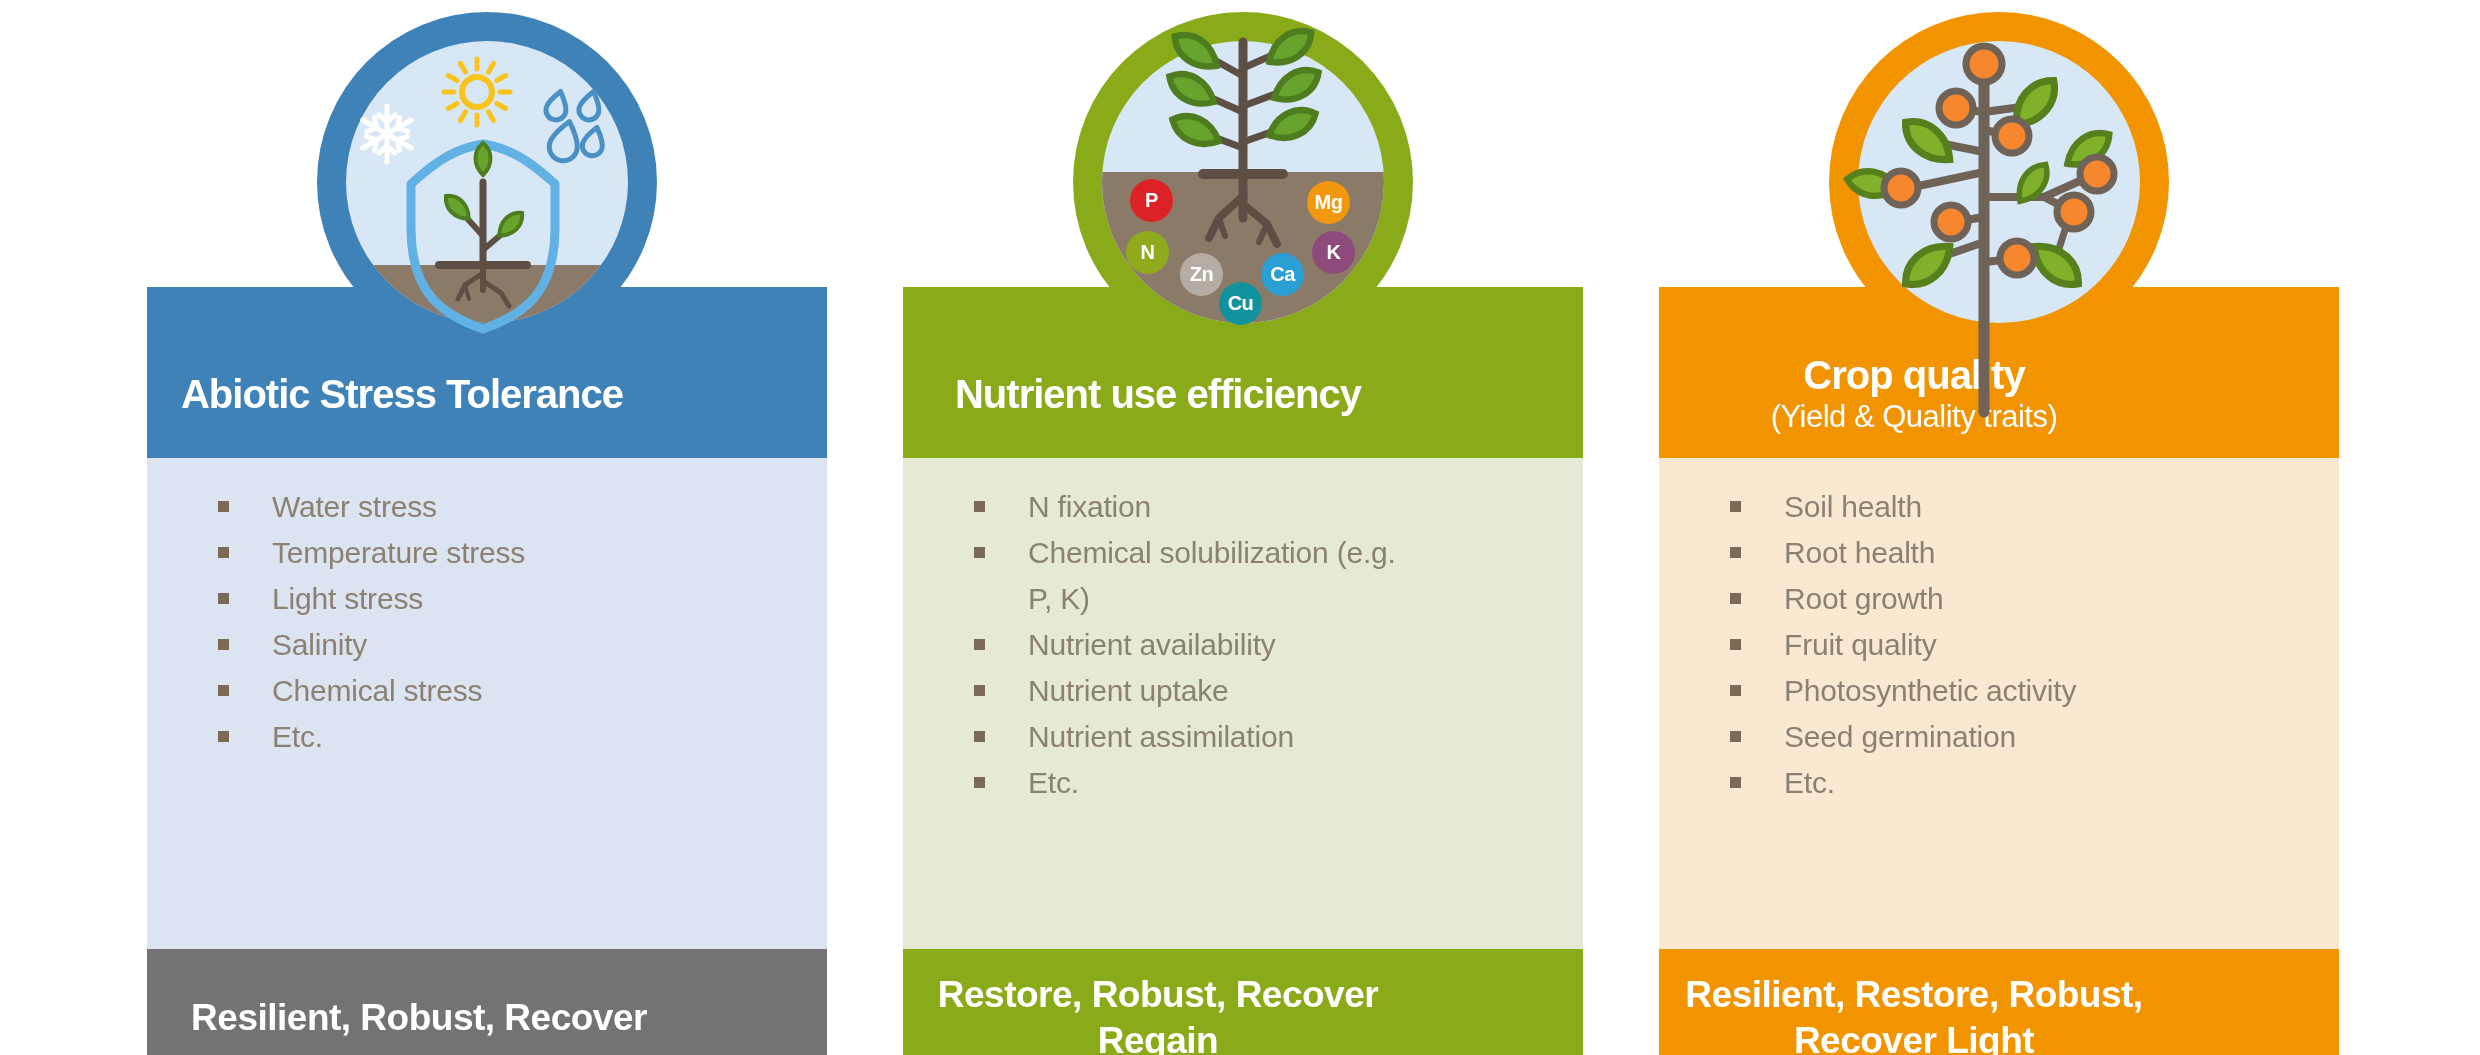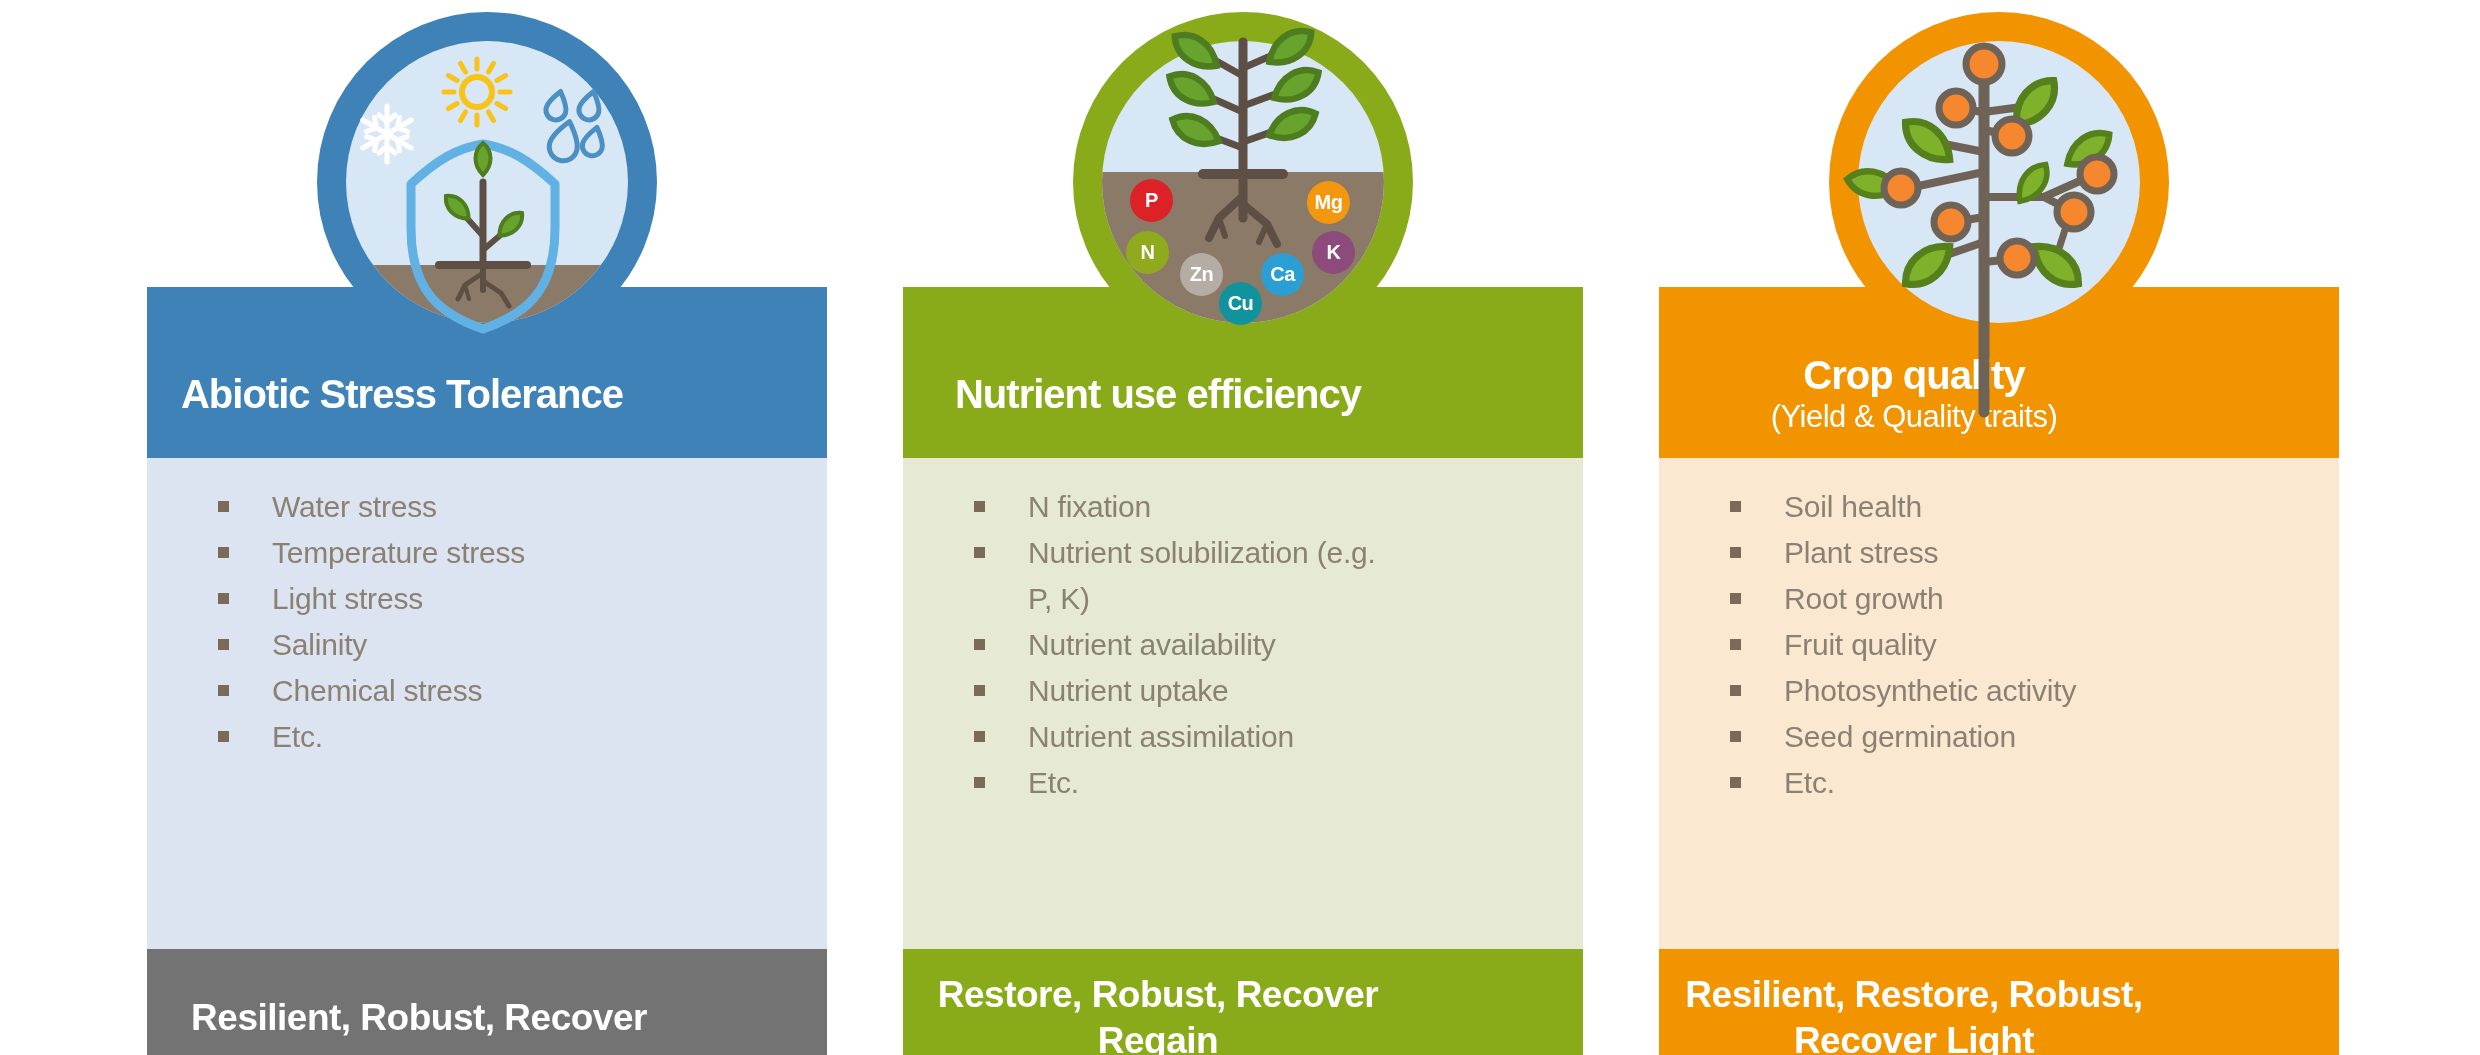--- a/index.html
+++ b/index.html
@@ -197,21 +197,21 @@
         </div>
     </div>
     <div class="card">
       <div class="header" style="background: rgb(138, 171, 25);">
         <div class="title">Nutrient use efficiency</div>
         <div class="subtitle"></div>
       </div>
       <div class="list" style="background: rgb(230, 233, 211);">
         <ul>
           <li>N fixation</li>
-          <li>Nutrient solubilization (e.g. P, K)</li>
+          <li>Chemical solubilization (e.g. P, K)</li>
           <li>Nutrient availability</li>
           <li>Nutrient uptake</li>
           <li>Nutrient assimilation</li>
           <li>Etc.</li>
         </ul>
       </div>
       <div class="footer" style="background: rgb(138, 171, 25);">
         <div>Restore, Robust, Recover</div>
         <div>Regain</div>
       </div>
@@ -264,21 +264,21 @@
       </svg>
     </div>
     <div class="card">
       <div class="header" style="background: rgb(242, 148, 0);">
         <div class="title">Crop quality</div>
         <div class="subtitle">(Yield &amp; Quality traits)</div>
       </div>
       <div class="list" style="background: rgb(251, 232, 209);">
         <ul>
           <li>Soil health</li>
-          <li>Plant stress</li>
+          <li>Root health</li>
           <li>Root growth</li>
           <li>Fruit quality</li>
           <li>Photosynthetic activity</li>
           <li>Seed germination</li>
           <li>Etc.</li>
         </ul>
       </div>
       <div class="footer" style="background: rgb(242, 148, 0);">
         <div>Resilient, Restore, Robust,</div>
         <div>Recover Light</div>

